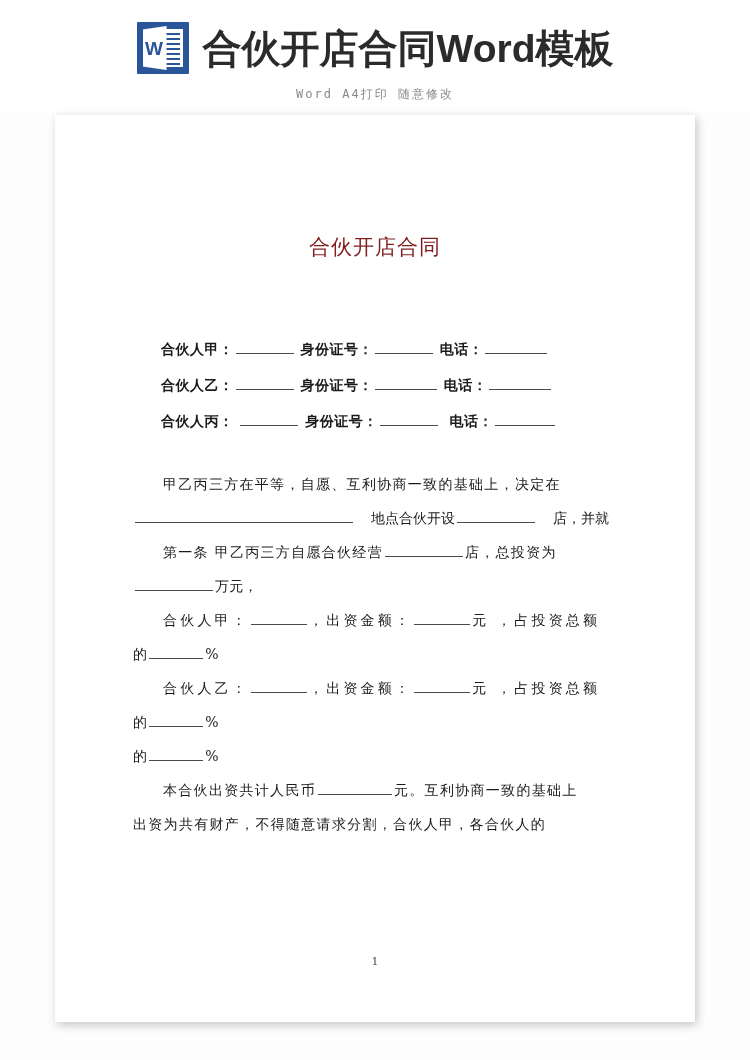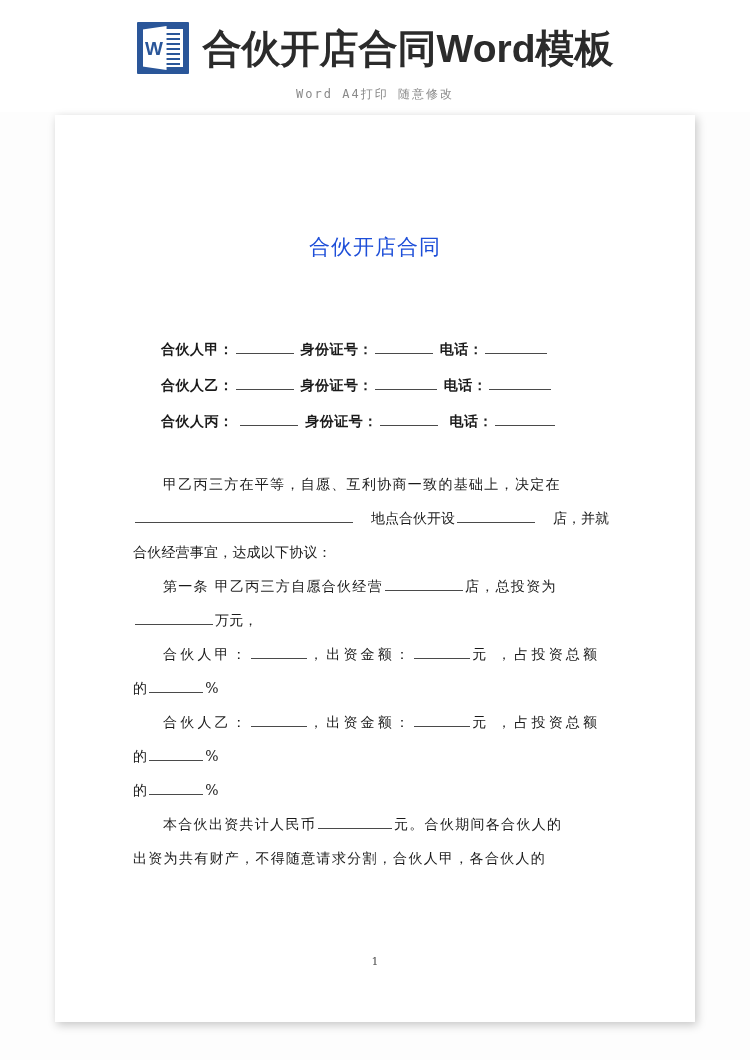--- a/index.html
+++ b/index.html
@@ -117,21 +117,21 @@
 
   .doc-title {
     position: absolute;
     left: 0;
     top: 118px;
     width: 484px;
     text-align: center;
     font-family: Liberation Sans, sans-serif;
     font-size: 21px;
     font-weight: normal;
-    color: #1d4ed8;
+    color: #7f1d1d;
     letter-spacing: 1px;
   }
 
   .parties {
     position: absolute;
     left: 0;
     top: 216px;
     width: 484px;
   }
   .party-line {
@@ -241,38 +241,37 @@
       </div>
 
     </div>
 
     <div class="body-block">
 
       <div class="p-line indent j">甲乙丙三方在平等，自愿、互利协商一致的基础上，决定在</div>
 
       <div class="p-line"><span class="blank u-long"></span><span class="sans">地点合伙开设</span><span class="blank u-med"></span><span class="sans">店，并就</span></div>
 
-      <div class="p-line">合伙经营事宜，达成以下协议：</div>
 
       <div class="p-line indent j"><span>第一条  甲乙丙三方自愿合伙经营</span><span class="blank u-med"></span><span>店，总投资为</span></div>
 
       <div class="p-line"><span class="blank u-med"></span><span>万元，</span></div>
 
       <div class="p-line indent wide"><span>合伙人甲：</span><span class="blank u-short"></span><span>，出资金额：</span><span class="blank u-short"></span><span>元 ，占投资总额</span></div>
 
       <div class="p-line"><span>的</span><span class="blank u-pct"></span><span>%</span></div>
 
       <div class="p-line indent wide"><span>合伙人乙：</span><span class="blank u-short"></span><span>，出资金额：</span><span class="blank u-short"></span><span>元 ，占投资总额</span></div>
 
       <div class="p-line"><span>的</span><span class="blank u-pct"></span><span>%</span></div>
 
 
       <div class="p-line"><span>的</span><span class="blank u-pct"></span><span>%</span></div>
 
-      <div class="p-line indent j"><span>本合伙出资共计人民币</span><span class="blank u-med2"></span><span>元。合伙期间各合伙人的</span></div>
+      <div class="p-line indent j"><span>本合伙出资共计人民币</span><span class="blank u-med2"></span><span>元。互利协商一致的基础上</span></div>
 
       <div class="p-line j">出资为共有财产，不得随意请求分割，合伙人甲，各合伙人的</div>
 
     </div>
 
     <div class="page-num">1</div>
 
   </div>
 </div>
 

